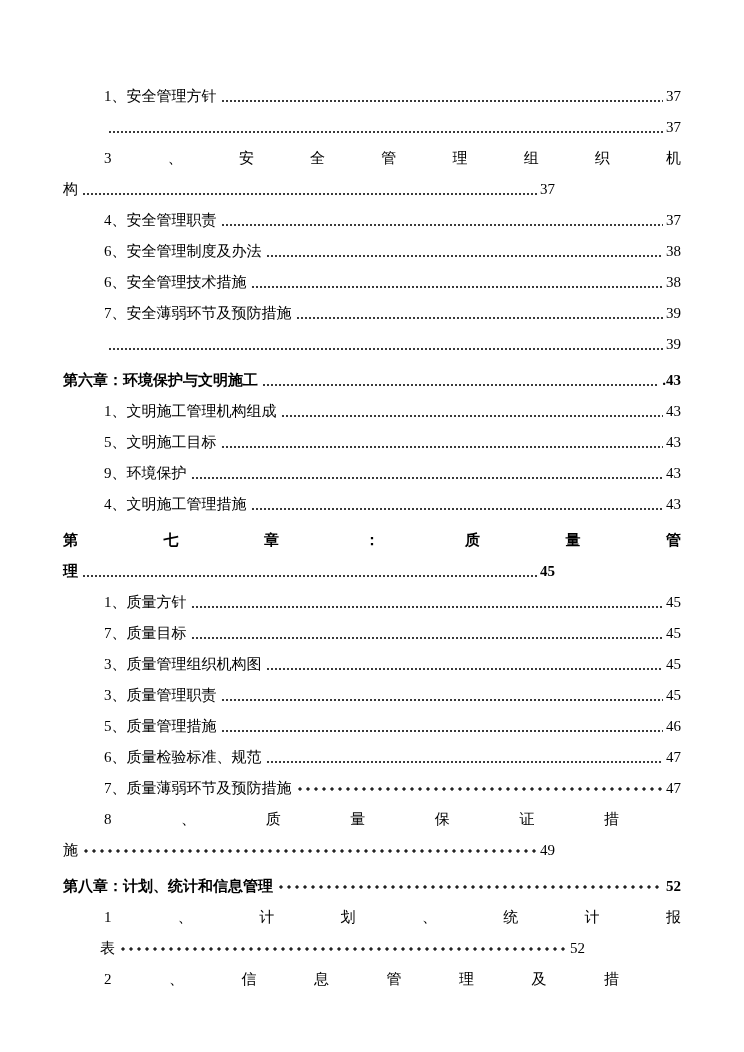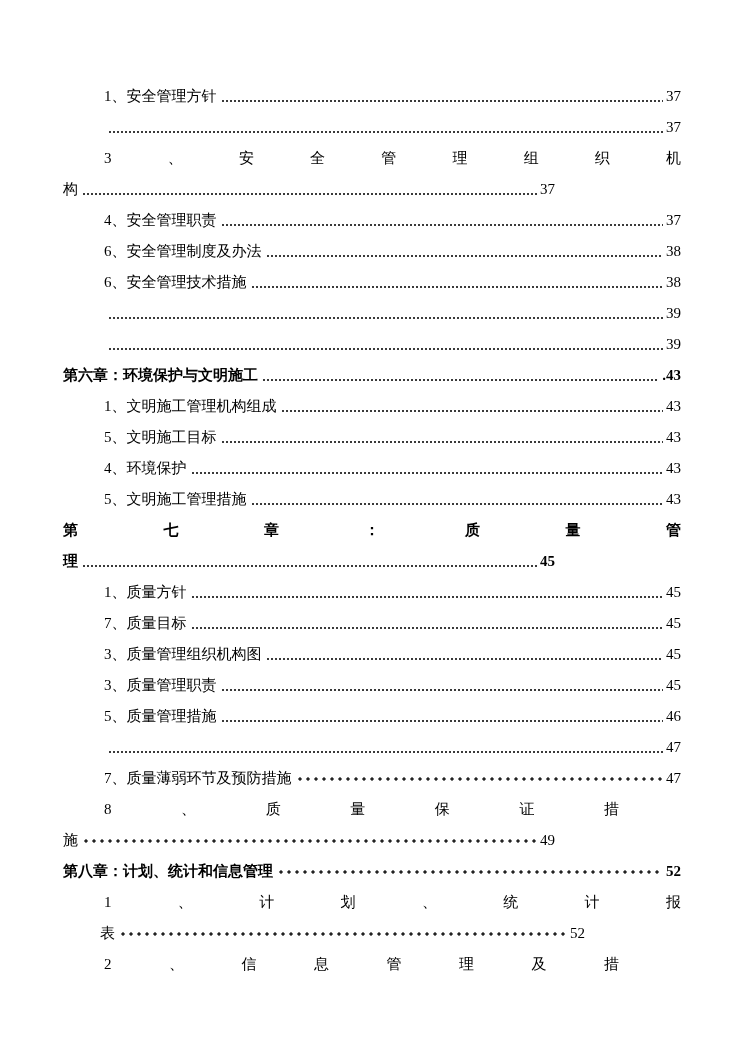--- a/index.html
+++ b/index.html
@@ -24,21 +24,21 @@
   }
   .toc-line {
     display: flex;
     align-items: flex-end;
     height: 31px;
     line-height: 29px;
     font-size: 15px;
     white-space: nowrap;
   }
   .toc-line.bold { font-weight: bold; }
-  .toc-line.chapter-start { }
+  .toc-line.chapter-start { margin-top: 5px; }
   .toc-line.indent { padding-left: 41px; align-items: flex-end; }
   .toc-line.wrap-indent { padding-left: 37px; }
   .toc-line.end-mid { margin-right: 126px; }
   .toc-line.end-mid2 { margin-right: 96px; }
   .toc-line.spread-short { margin-right: 62px; }
   .txt { flex: none; }
   .txt.spread {
     flex: 1;
     display: flex;
     justify-content: space-between;
@@ -102,20 +102,21 @@
         <span class="txt">6、安全管理制度及办法</span>
         <span class="leader leader-fine"></span>
         <span class="pagenum">38</span>
       </div>
       <div class="toc-line indent">
         <span class="txt">6、安全管理技术措施</span>
         <span class="leader leader-fine"></span>
         <span class="pagenum">38</span>
       </div>
       <div class="toc-line indent">
+        <span class="txt">7、安全薄弱环节及预防措施</span>
         <span class="leader leader-fine"></span>
         <span class="pagenum">39</span>
       </div>
       <div class="toc-line indent">
         <span class="leader leader-fine"></span>
         <span class="pagenum">39</span>
       </div>
       <div class="toc-line bold chapter-start">
         <span class="txt">第六章：环境保护与文明施工</span>
         <span class="leader leader-fine"></span>
@@ -125,26 +126,26 @@
         <span class="txt">1、文明施工管理机构组成</span>
         <span class="leader leader-fine"></span>
         <span class="pagenum">43</span>
       </div>
       <div class="toc-line indent">
         <span class="txt">5、文明施工目标</span>
         <span class="leader leader-fine"></span>
         <span class="pagenum">43</span>
       </div>
       <div class="toc-line indent">
-        <span class="txt">4、环境保护</span>
-        <span class="leader leader-fine"></span>
-        <span class="pagenum">43</span>
-      </div>
-      <div class="toc-line indent">
-        <span class="txt">5、文明施工管理措施</span>
+        <span class="txt">9、环境保护</span>
+        <span class="leader leader-fine"></span>
+        <span class="pagenum">43</span>
+      </div>
+      <div class="toc-line indent">
+        <span class="txt">4、文明施工管理措施</span>
         <span class="leader leader-fine"></span>
         <span class="pagenum">43</span>
       </div>
       <div class="toc-line bold chapter-start">
         <span class="txt spread">
           <span>第</span>
           <span>七</span>
           <span>章</span>
           <span>：</span>
           <span>质</span>
@@ -176,20 +177,21 @@
         <span class="txt">3、质量管理职责</span>
         <span class="leader leader-fine"></span>
         <span class="pagenum">45</span>
       </div>
       <div class="toc-line indent">
         <span class="txt">5、质量管理措施</span>
         <span class="leader leader-fine"></span>
         <span class="pagenum">46</span>
       </div>
       <div class="toc-line indent">
+        <span class="txt">6、质量检验标准、规范</span>
         <span class="leader leader-fine"></span>
         <span class="pagenum">47</span>
       </div>
       <div class="toc-line indent">
         <span class="txt">7、质量薄弱环节及预防措施</span>
         <span class="leader leader-big"></span>
         <span class="pagenum">47</span>
       </div>
       <div class="toc-line indent spread-short">
         <span class="txt spread">

